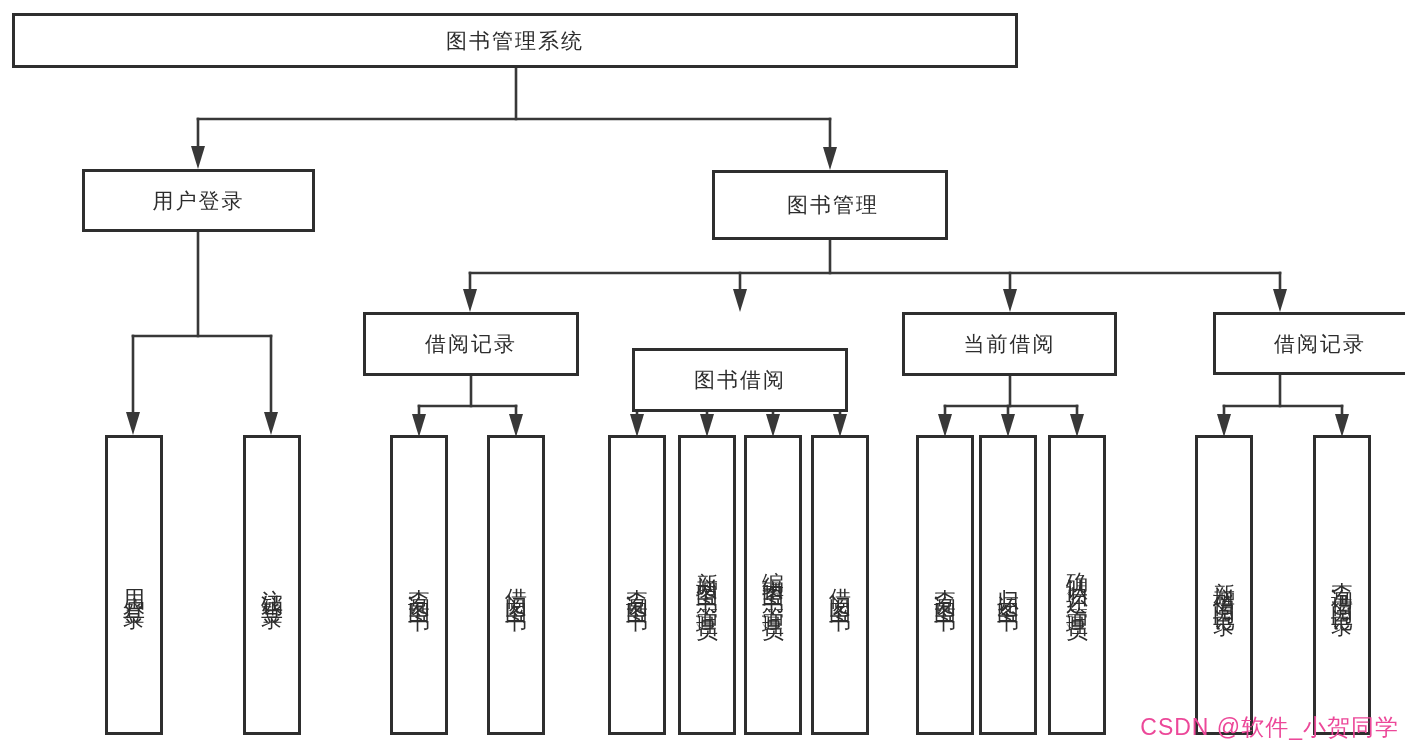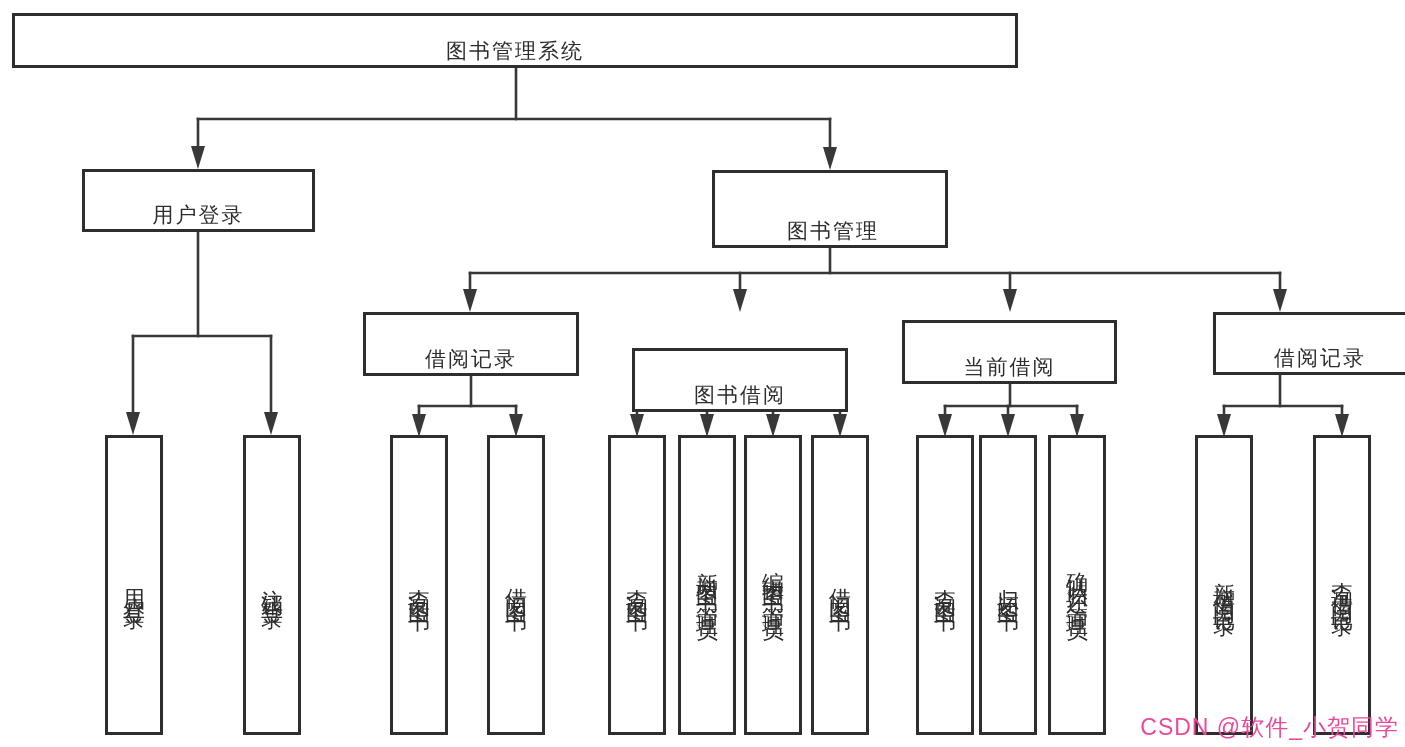--- a/index.html
+++ b/index.html
@@ -20,21 +20,21 @@
     left: 0; top: 0;
     width: 1405px;
     height: 747px;
   }
   .hnode {
     position: absolute;
     box-sizing: border-box;
     border: 3px solid #2e2e2e;
     background: #ffffff;
     display: flex;
-    align-items: flex-end;
+    align-items: center;
     justify-content: center;
     color: #2d2d2d;
     font-size: 21px;
     letter-spacing: 2px;
     z-index: 2;
   }
   .vnode {
     position: absolute;
     box-sizing: border-box;
     width: 58px;
@@ -127,31 +127,31 @@
       <polygon points="1335,414 1349,414 1342,437" fill="#383838"></polygon>
     </svg>
 
   <div class="hnode" style="left:12px; top:13px; width:1006px; height:55px;">
     <span>图书管理系统</span>
   </div>
 
   <div class="hnode" style="left:82px; top:169px; width:233px; height:63px;">
     <span>用户登录</span>
   </div>
-  <div class="hnode" style="left:712px; top:170px; width:236px; height:78px;padding-left:6px;">
+  <div class="hnode" style="left:712px; top:170px; width:236px; height:70px;padding-left:6px;">
     <span>图书管理</span>
   </div>
 
   <div class="hnode" style="left:363px; top:312px; width:216px; height:64px;">
     <span>借阅记录</span>
   </div>
   <div class="hnode" style="left:632px; top:312px; width:216px; height:64px;margin-top:36px;">
     <span>图书借阅</span>
   </div>
-  <div class="hnode" style="left:902px; top:320px; width:215px; height:64px;">
+  <div class="hnode" style="left:902px; top:312px; width:215px; height:64px;">
     <span>当前借阅</span>
   </div>
   <div class="hnode" style="left:1173px; top:312px; width:214px; height:63px;margin-left:40px;">
     <span>借阅记录</span>
   </div>
 
   <div class="vnode" style="left:105px;">
     <span class="lbl">用户登录</span>
   </div>
   <div class="vnode" style="left:243px;">

